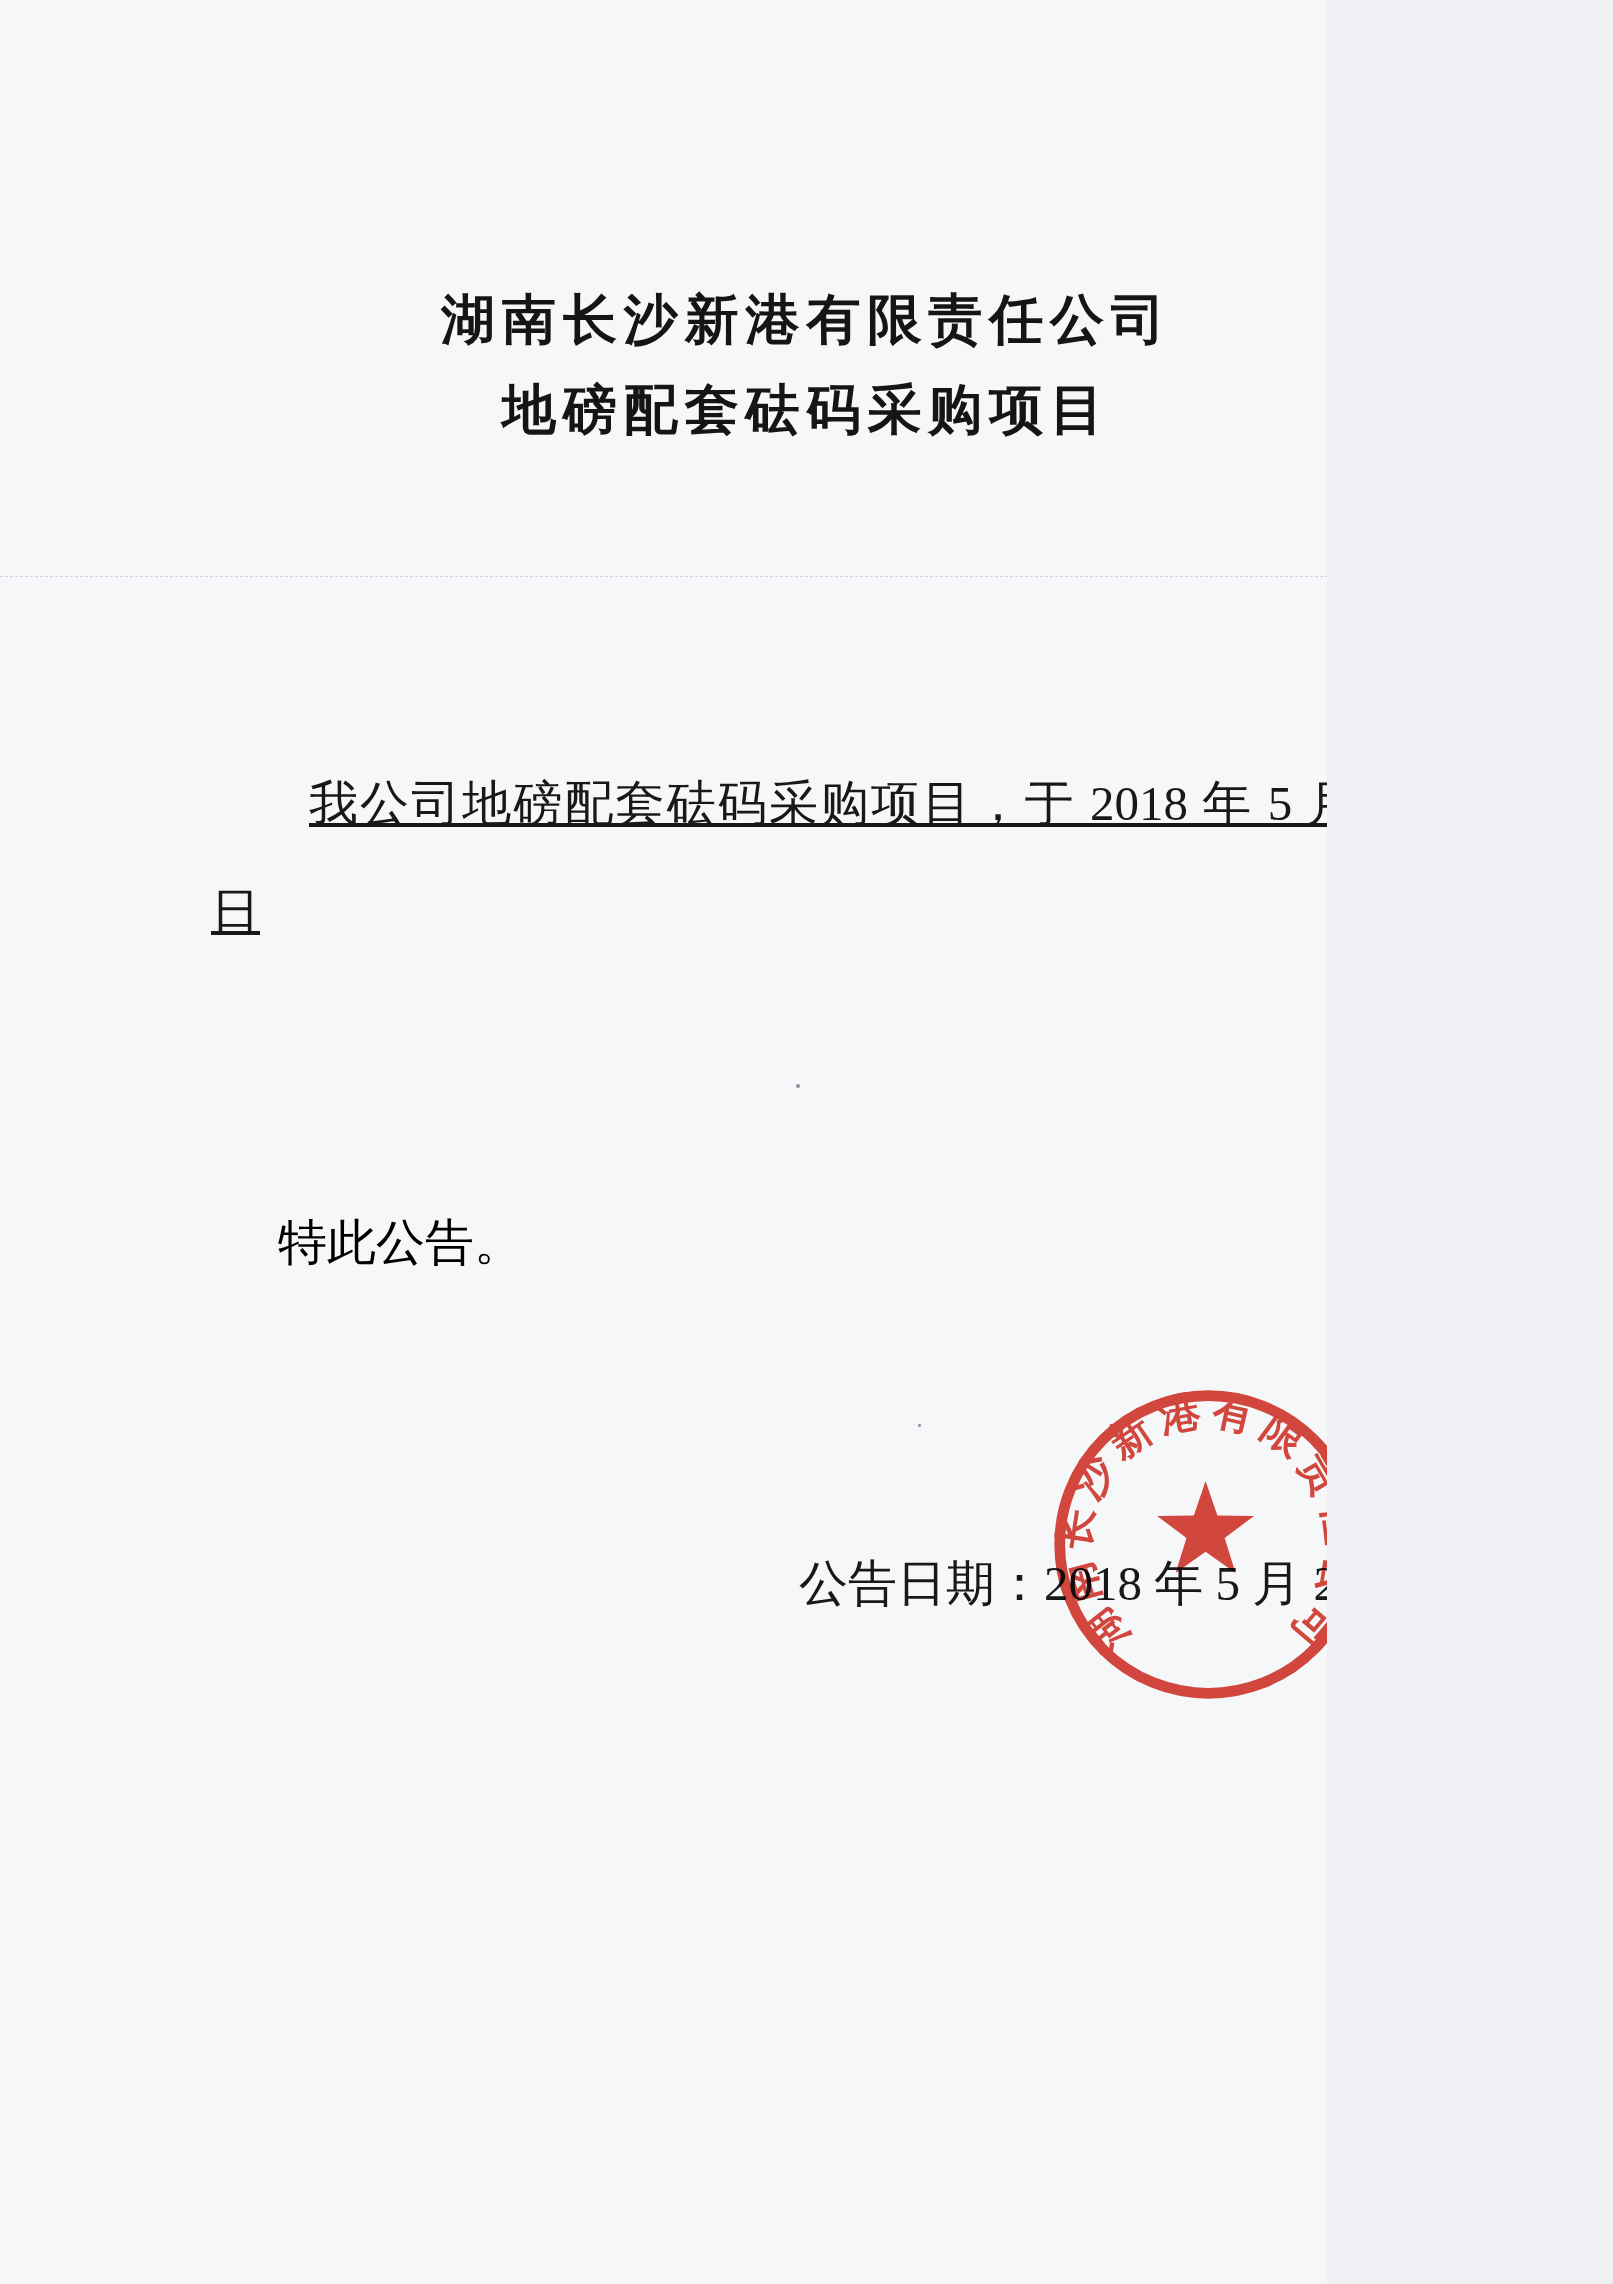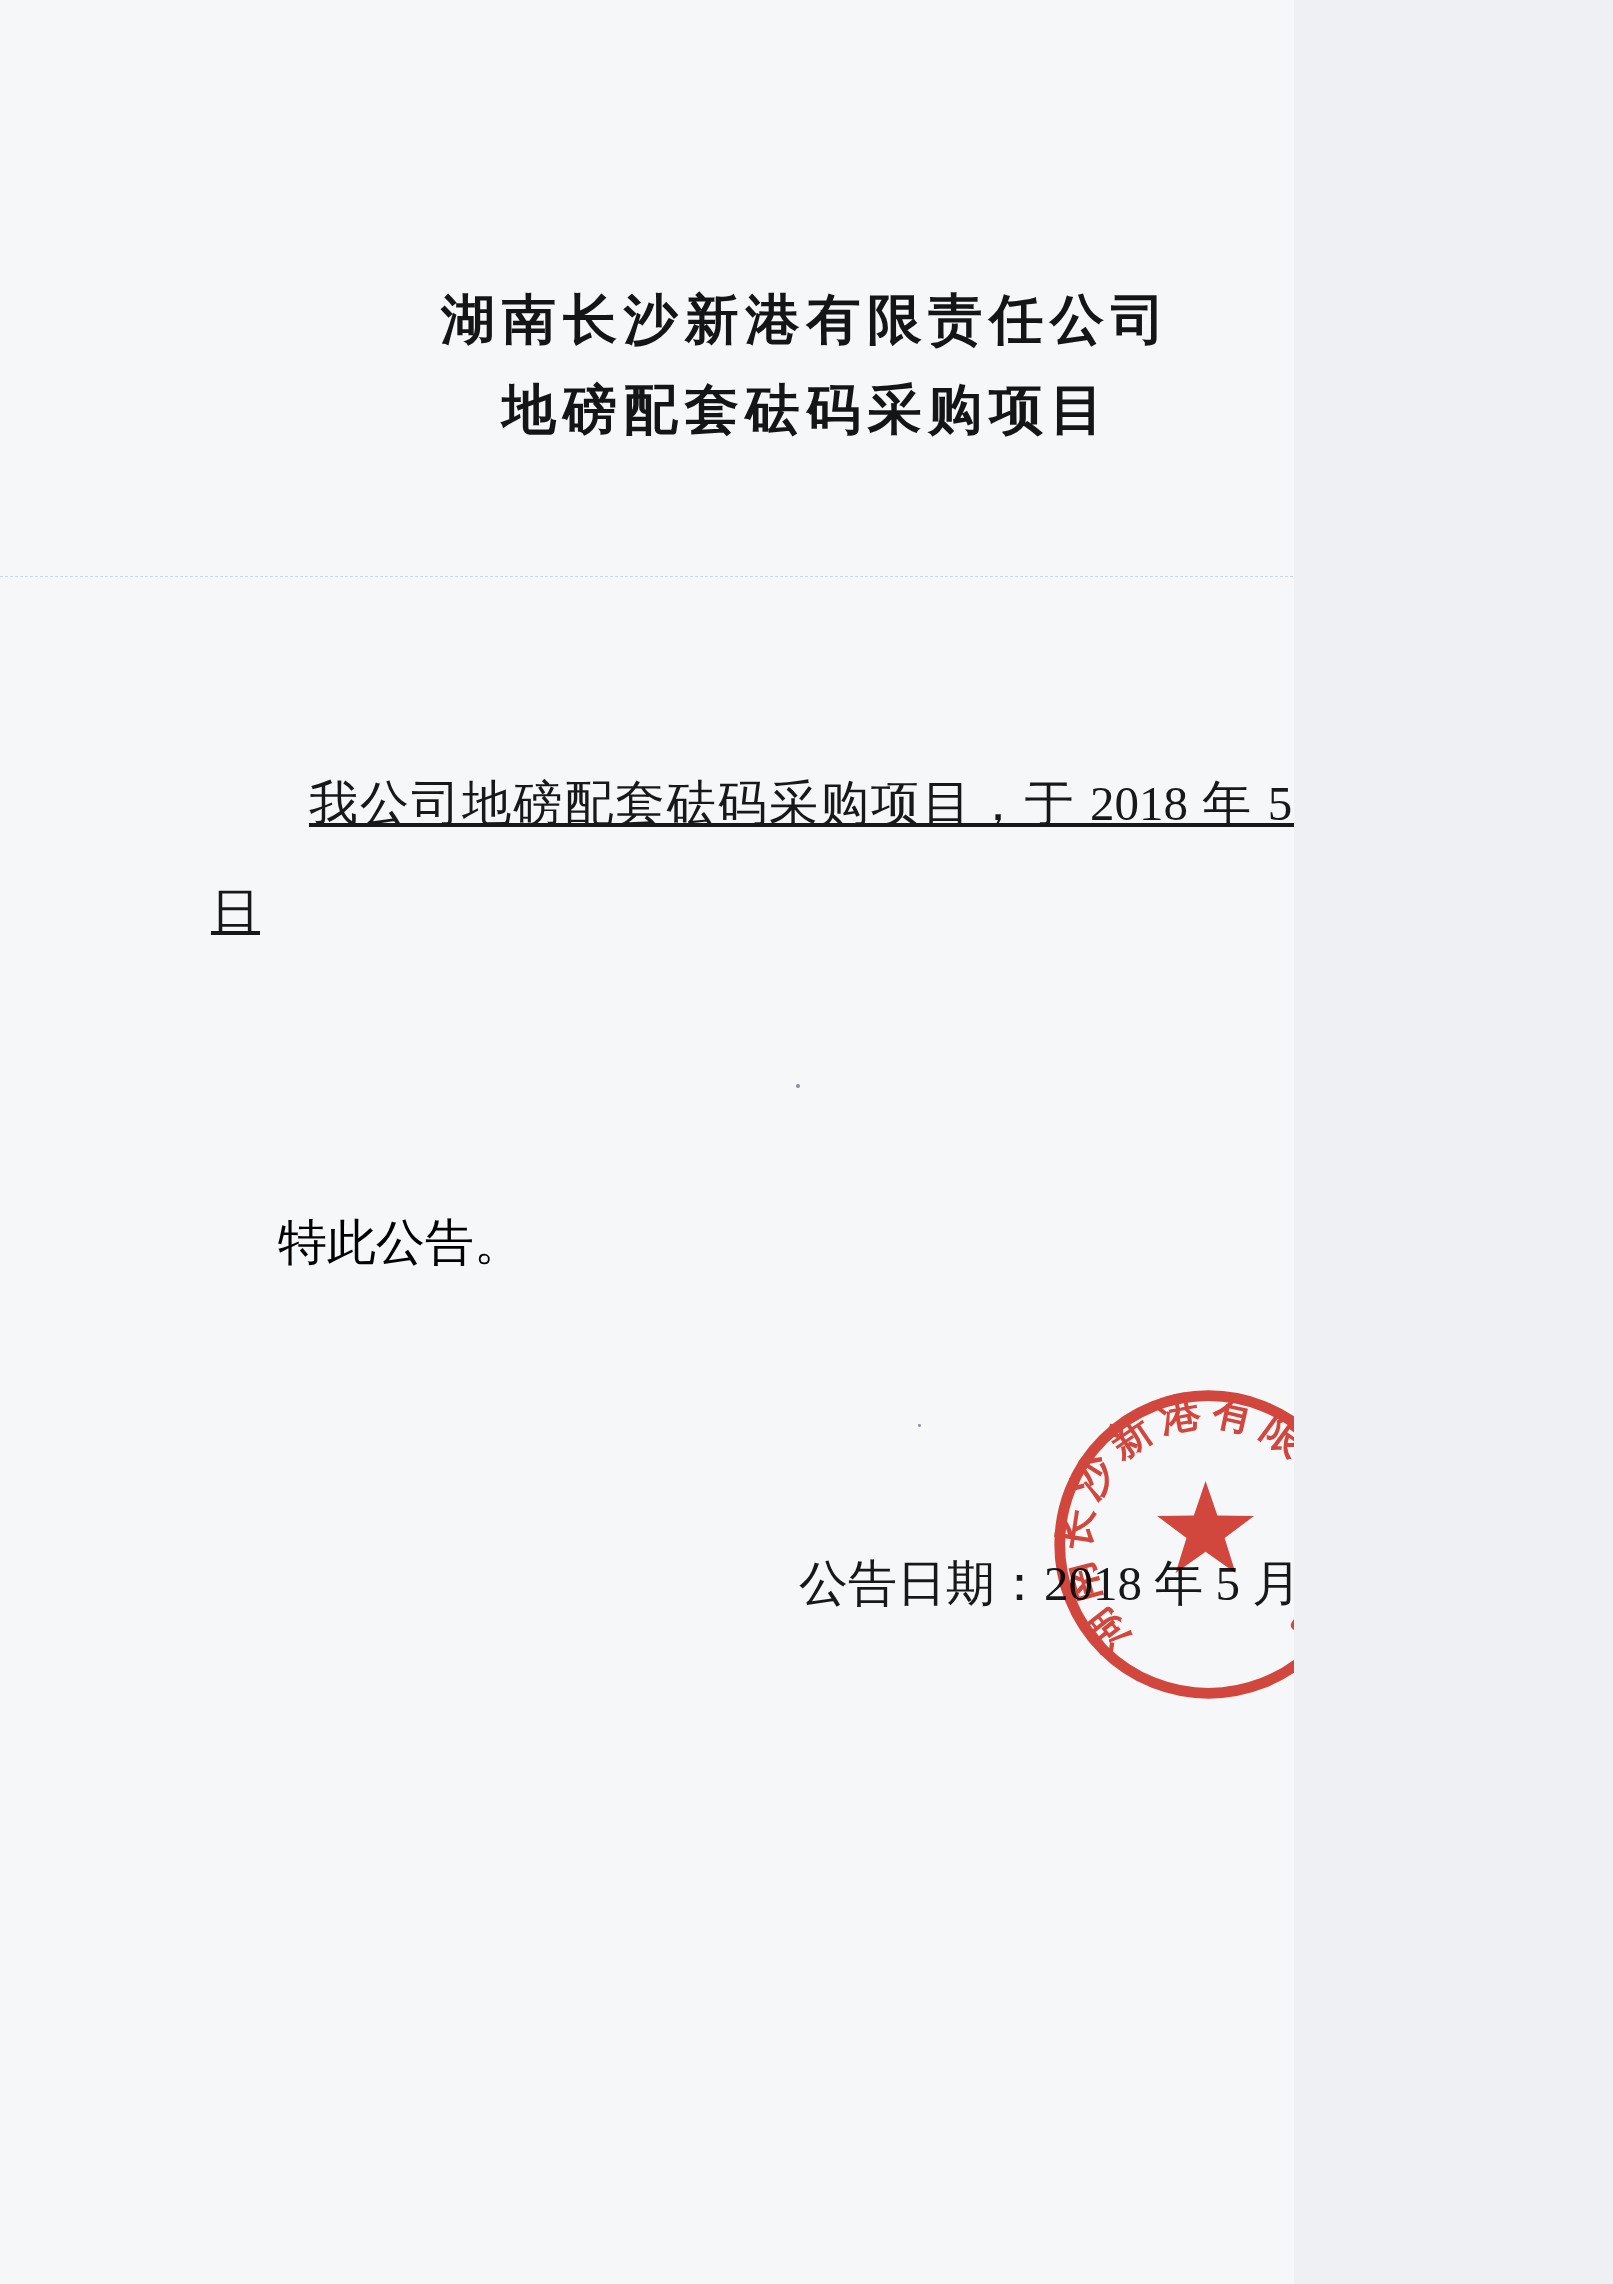--- a/index.html
+++ b/index.html
@@ -7,20 +7,21 @@
     width: 1613px; height: 2285px;
     background: #eef0f3;
     font-family: "Liberation Serif", "DejaVu Serif", serif;
   }
   .page {
     position: relative;
     width: 1294px; height: 2285px;
     background: #f6f7f9;
     overflow: hidden;
     color: #191a1c;
+    padding-left: 33px;
   }
   
   .title {
     position: absolute;
     left: 0; top: 275px; width: 1613px;
     margin: 0;
     text-align: center;
     font-weight: bold;
     font-size: 54px;
     line-height: 90px;

